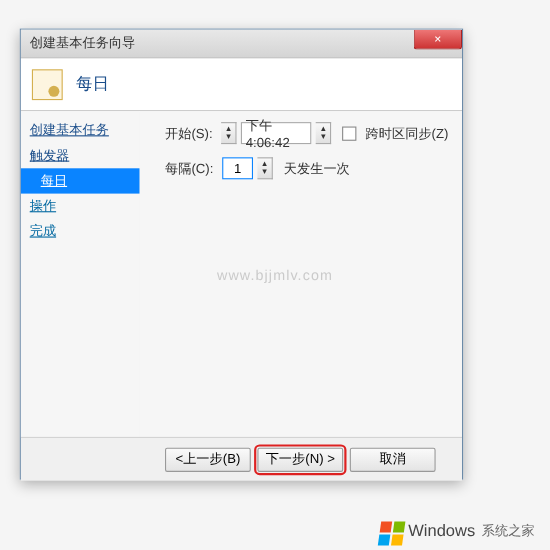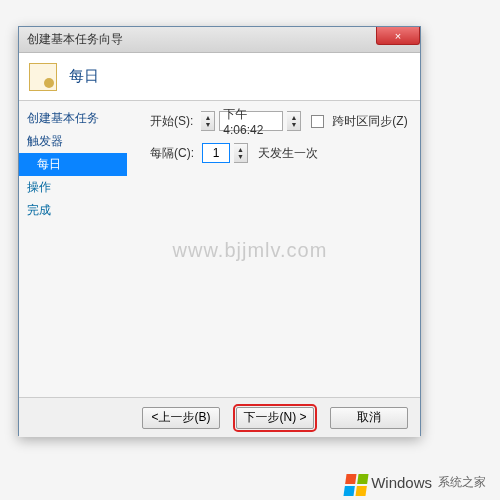--- a/index.html
+++ b/index.html
@@ -70,20 +70,21 @@
     .sidebar {
       width: 108px;
       background: #f6f6f6;
       font-size: 12px;
       padding-top: 6px;
     }
     .sidebar-item {
       padding: 3px 8px;
       color: #1a4d8a;
       cursor: pointer;
+      text-decoration: underline;
     }
     .sidebar-item.indent { padding-left: 18px; }
     .sidebar-item.selected {
       background: #0a84ff;
       color: #fff;
     }
     .sidebar-item.plain { color: #0369a1; }
     .content {
       flex: 1;
       background: #f6f6f6;
@@ -129,22 +130,22 @@
       background: #fff;
       text-align: center;
       font-size: 12px;
     }
     .footer {
       height: 40px;
       border-top: 1px solid #ccc;
       display: flex;
       align-items: center;
       justify-content: flex-end;
-      padding-right: 12px;
-      gap: 16px;
+      padding-right: 24px;
+      gap: 6px;
       background: #f0f0f0;
     }
     .btn {
       min-width: 78px; height: 22px;
       border: 1px solid #999;
       background: linear-gradient(#fafafa, #e4e4e4);
       font-size: 12px;
       cursor: pointer;
       border-radius: 2px;
       display: inline-flex;
@@ -152,21 +153,21 @@
       justify-content: center;
     }
     .btn.highlight {
       outline: 2px solid #d22;
       outline-offset: 1px;
     }
     .watermark {
       position: absolute;
       left: 50%; top: 50%;
       transform: translate(-50%, -50%);
-      font-size: 20px;
+      font-size: 13px;
       color: rgba(120,120,120,0.35);
       pointer-events: none;
       letter-spacing: 1px;
     }
     .brand {
       position: absolute;
       right: 14px; bottom: 4px;
       display: flex;
       align-items: flex-start;
       font-size: 15px;

